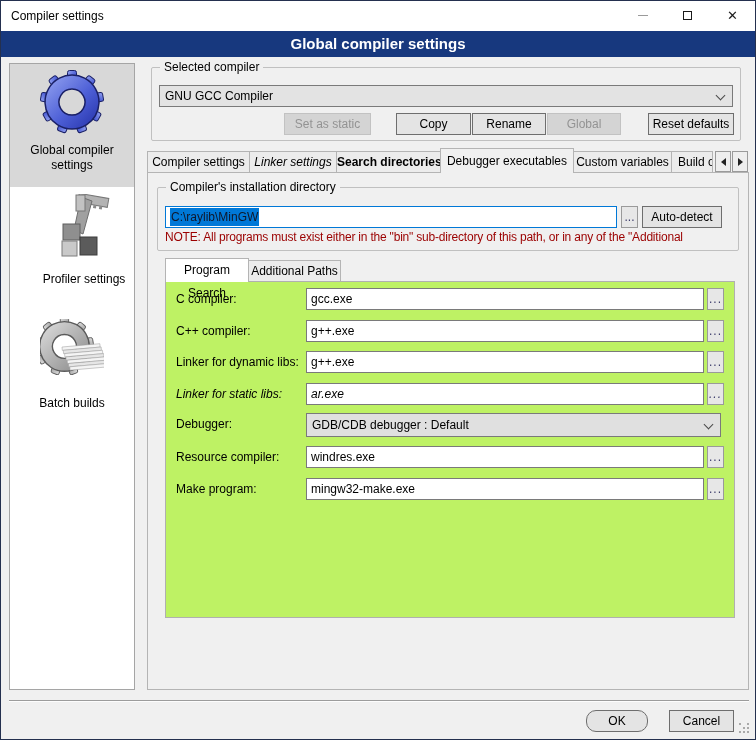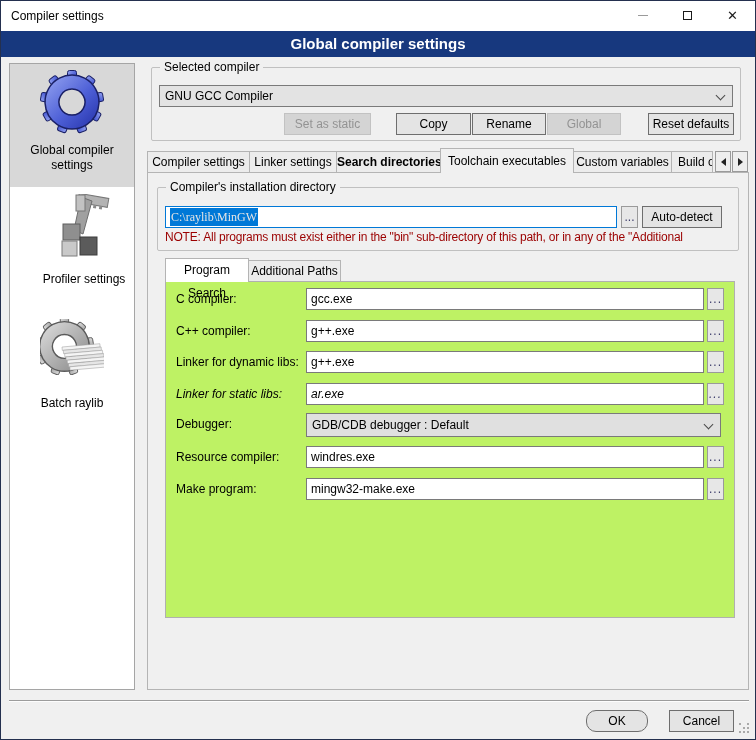--- a/index.html
+++ b/index.html
@@ -81,21 +81,21 @@
   .tri-right{ width:0; height:0; border-top:4px solid transparent; border-bottom:4px solid transparent; border-left:5px solid #222; }
 
   .tabpanel{
     position:absolute; left:146px; top:171px; width:602px; height:518px;
     background:#f0f0f0; border:1px solid #b4b4b4; z-index:2;
   }
 
   
   .grp-install{ left:156px; top:186px; width:582px; height:64px; z-index:4; }
   .install-input{ left:164px; top:205px; width:452px; height:22px; border:1px solid #0078d7; z-index:5; }
-  .sel-text{ background:#0078d7; color:#e5e5e5; padding:2px 1px;font-family:Liberation Serif, serif; }
+  .sel-text{ background:#0078d7; color:#0f172a; padding:2px 1px; }
   .btn-browse-main{ left:620px; top:205px; width:17px; z-index:5; }
   .btn-autodetect{ left:641px; top:205px; width:80px; z-index:5; }
   .note{ position:absolute; left:164px; top:229px; width:566px; color:#9b0000;
     font-size:12px; letter-spacing:-0.2px; white-space:nowrap; overflow:hidden; z-index:5; }
 
   
   .subtab{
     position:absolute; height:21px; top:259px; background:#ececec; border:1px solid #b4b4b4;
     border-bottom:none; font-size:12px; text-align:center; line-height:20px; z-index:4;
   }
@@ -216,41 +216,41 @@
         <g transform="translate(22,28) rotate(-5)">
           <rect x="0" y="0" width="38" height="3.4" fill="#f4f4f4" stroke="#9a9a9a" stroke-width="0.5"></rect>
           <rect x="1" y="3.4" width="38" height="3.4" fill="#e6e6e6" stroke="#9a9a9a" stroke-width="0.5"></rect>
           <rect x="2" y="6.8" width="38" height="3.4" fill="#f4f4f4" stroke="#9a9a9a" stroke-width="0.5"></rect>
           <rect x="3" y="10.2" width="38" height="3.4" fill="#e6e6e6" stroke="#9a9a9a" stroke-width="0.5"></rect>
           <rect x="4" y="13.6" width="38" height="3.4" fill="#f4f4f4" stroke="#9a9a9a" stroke-width="0.5"></rect>
           <rect x="5" y="17" width="38" height="3.4" fill="#e6e6e6" stroke="#9a9a9a" stroke-width="0.5"></rect>
           <rect x="6" y="20.4" width="38" height="3.4" fill="#f4f4f4" stroke="#9a9a9a" stroke-width="0.5"></rect>
         </g>
       </svg>
-      <span class="nav-label">Batch raylib</span>
+      <span class="nav-label">Batch builds</span>
     </div>
   </div>
 
   <div class="groupbox grp-compiler">
     <span class="legend">Selected compiler</span>
   </div>
   <div class="combo" style="left:158px; top:84px; width:574px;">
     <span>GNU GCC Compiler</span>
     <span class="chev"></span>
   </div>
   <div class="btn disabled" style="left:283px; top:112px; width:87px;">Set as static</div>
   <div class="btn" style="left:395px; top:112px; width:75px;">Copy</div>
   <div class="btn" style="left:471px; top:112px; width:74px;">Rename</div>
   <div class="btn disabled" style="left:546px; top:112px; width:74px;">Global</div>
   <div class="btn" style="left:647px; top:112px; width:86px;">Reset defaults</div>
 
   <div class="tab" style="left:146px; width:103px;">Compiler settings</div>
-  <div class="tab" style="left:248px; width:88px;">Linker settings</div>
+  <div class="tab" style="left:248px; width:88px;font-style:italic;">Linker settings</div>
   <div class="tab" style="left:335px; width:105px;font-weight:bold;">Search directories</div>
-  <div class="tab active" style="left:439px; width:134px;">Toolchain executables</div>
+  <div class="tab active" style="left:439px; width:134px;">Debugger executables</div>
   <div class="tab" style="left:572px; width:99px;">Custom variables</div>
   <div class="tab" style="left:670px; width:42px; text-align:left; padding-left:6px;">Build options</div>
   <div class="tab-scroll" style="left:714px;">
       <span class="tri-left"></span>
     </div>
   <div class="tab-scroll" style="left:731px;">
       <span class="tri-right"></span>
     </div>
 
   <div class="tabpanel"></div>

